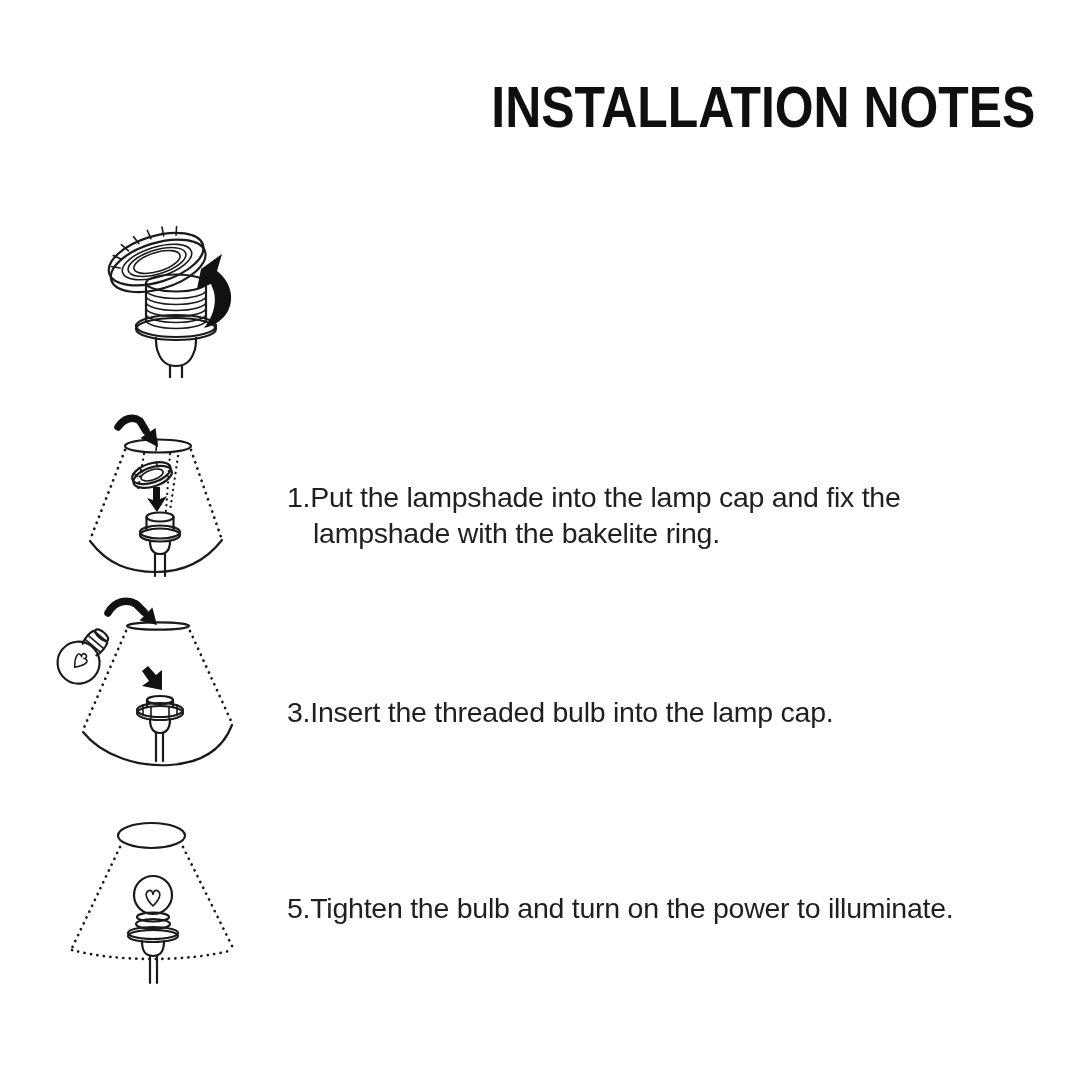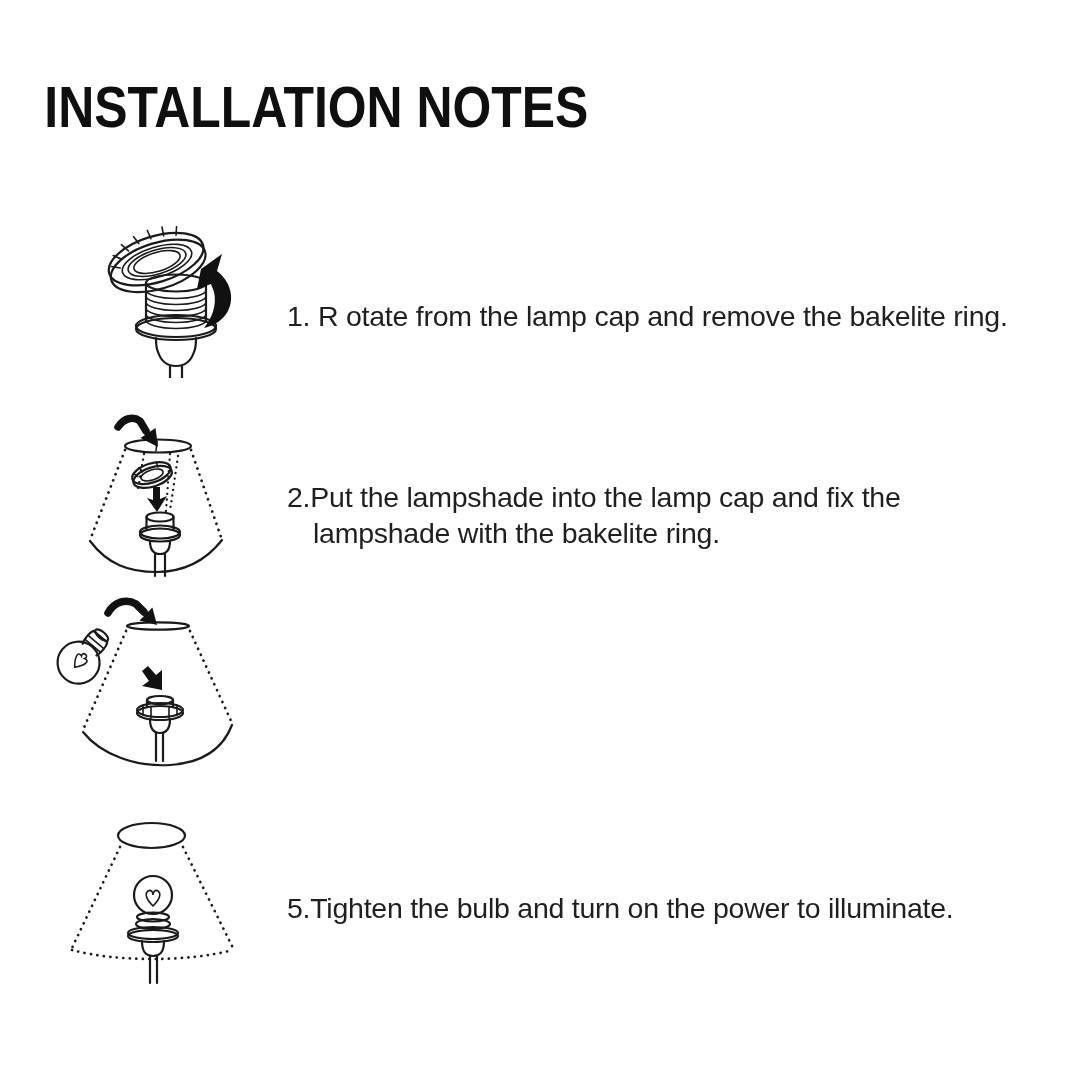--- a/index.html
+++ b/index.html
@@ -2,21 +2,21 @@
 <html><head>
 <meta charset="utf-8">
 <style>
   html,body { margin:0; padding:0; background:#ffffff; }
   .canvas {
     position:relative; width:1080px; height:1080px; background:#ffffff;
     font-family:"Liberation Sans", sans-serif; overflow:hidden; color:#1f1f1f;
   }
   .page-title {
     position:absolute; top:78px; left:0; width:1080px; margin:0;
-    text-align:left; font-size:58px; line-height:58px; font-weight:800; color:#0f0f0f;
+    text-align:right; font-size:58px; line-height:58px; font-weight:800; color:#0f0f0f;
     white-space:nowrap;
   }
   .page-title .squeeze { display:inline-block; transform:scaleX(0.86); transform-origin:center; }
   .step-text {
     position:absolute; margin:0; font-size:28.5px; line-height:36px;
     letter-spacing:-0.25px; color:#1f1f1f; white-space:pre-line;
     padding-left:26px; text-indent:-26px;
   }
   #t1 { left:287px; top:298px; }
   #t2 { left:287px; top:479px; }
@@ -136,18 +136,18 @@
     <g>
       <ellipse class="ln" cx="95" cy="104" rx="16" ry="4.5"></ellipse>
       <ellipse class="ln" cx="95" cy="111" rx="17" ry="5"></ellipse>
       <ellipse class="ln" cx="95" cy="120" rx="25" ry="6"></ellipse>
       <ellipse class="ln" cx="95" cy="123" rx="25" ry="6"></ellipse>
       <path class="ln" d="M84,128 C84,138 87,143 95,143 C103,143 106,138 106,128"></path>
       <path class="ln" d="M92,143 L92,170 M99,143 L99,170"></path>
     </g>
   </svg>
 
-  <p id="t1" class="step-text">1. R otate from the lamp cap and remove the bakelite ring.</p>
-  <p id="t2" class="step-text">2.Put the lampshade into the lamp cap and fix the
+  <p id="t2" class="step-text">1.Put the lampshade into the lamp cap and fix the
 lampshade with the bakelite ring.</p>
+  <p id="t3" class="step-text">3.Insert the threaded bulb into the lamp cap.</p>
   <p id="t4" class="step-text">5.Tighten the bulb and turn on the power to illuminate.</p>
 
 </div>
 
 </body></html>

